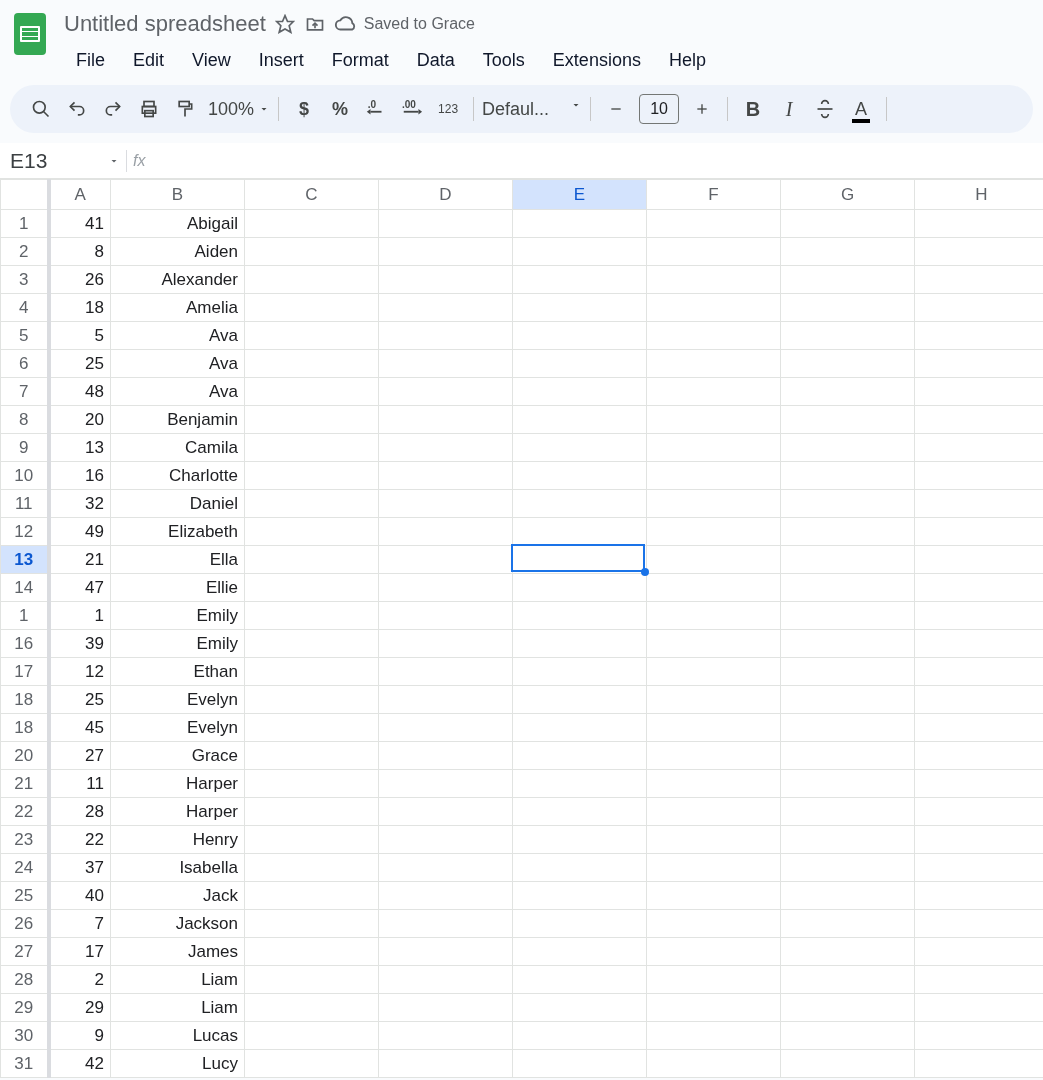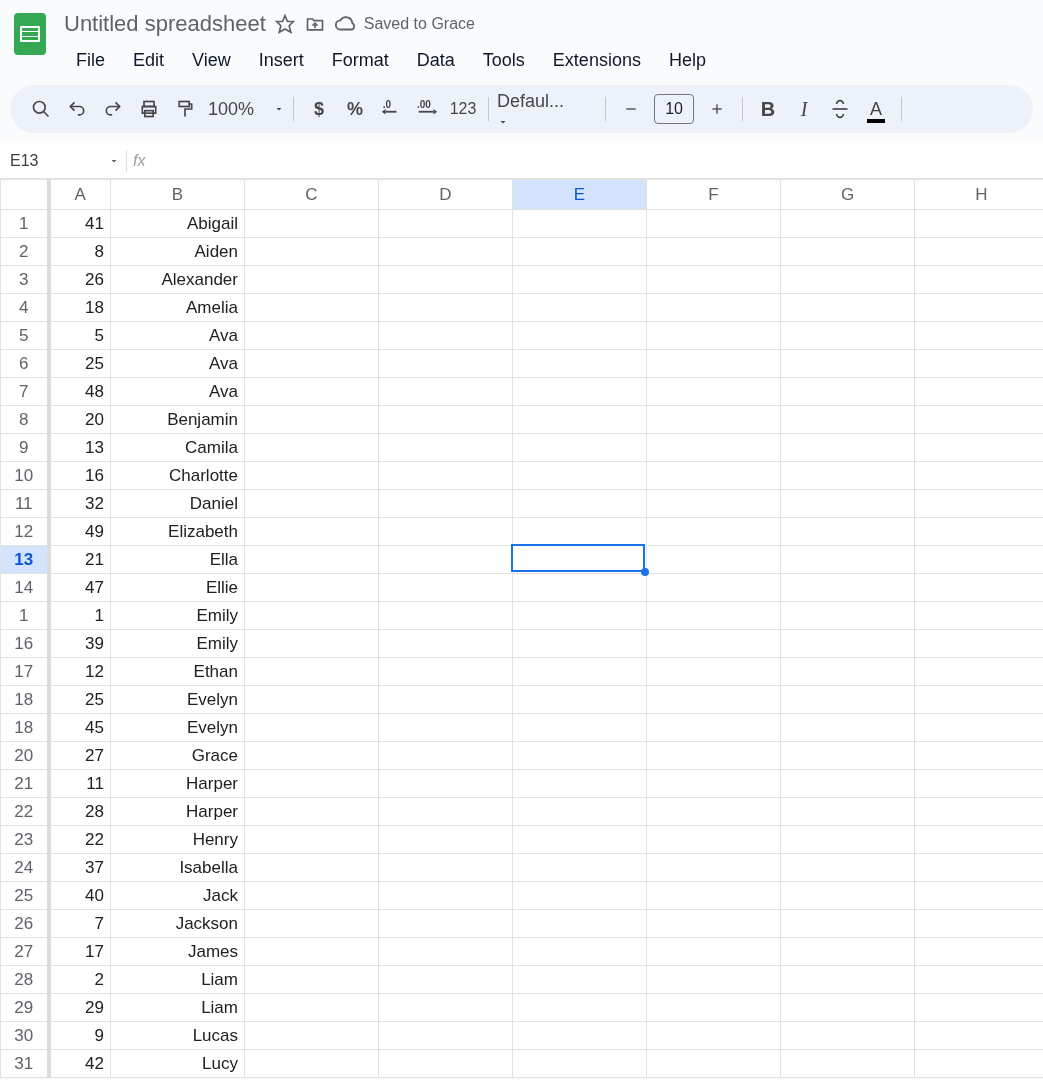--- a/index.html
+++ b/index.html
@@ -19,33 +19,33 @@
   .title-icon { width:22px; height:22px; color:#5f6368; display:flex;align-items:center;justify-content:center; cursor:pointer; }
   .drive-status { display:flex; align-items:center; gap:8px; color:#5f6368; font-size:16px; }
 
   .menubar { display:flex; gap: 4px; margin-top: 6px; }
   .menu-item { padding: 4px 12px; font-size: 18px; color:#0f172a; border-radius:4px; cursor:pointer; }
 
   
   .toolbar { margin: 10px 10px 0 10px; background:#edf2fa; border-radius: 28px; height: 48px; display:flex; align-items:center; padding: 0 14px; gap: 2px; }
   .tb-btn { width:34px; height:34px; display:flex; align-items:center; justify-content:center; color:#444746; border-radius:4px; cursor:pointer; font-size:18px; }
   .tb-sep { width:1px; height:24px; background:#c7c7c7; margin: 0 6px; }
-  .zoom-box { display:flex; align-items:center; gap:15px; cursor:pointer; }
+  .zoom-box { display:flex; align-items:center; gap:0; cursor:pointer; }
   .zoom-text { font-size:18px; color:#444746; padding:0 4px; }
-  .font-box { display:flex; align-items:flex-start; gap:4px; cursor:pointer; width:100px;flex-direction:column; }
+  .font-box { display:flex; align-items:flex-start; gap:4px; cursor:pointer; width:100px; }
   .font-text { font-size:18px; color:#444746; overflow:hidden; white-space:nowrap; text-overflow:ellipsis; flex:1; }
   .fontsize-group { display:flex; align-items:center; gap:6px; }
   .fontsize-input { width:40px; height:30px; border:1px solid #747775; border-radius:4px; text-align:center; font-size:16px; background:transparent; color:#202124; }
   .text-color-btn { position:relative; }
   .text-color-underline { position:absolute; bottom:3px; left:8px; right:8px; height:4px; background:#000; }
 
   
   .formula-row { display:flex; align-items:center; height: 36px; border-bottom:1px solid #e1e3e1; margin-top:10px; background:#fff; }
   .name-box { display:flex; align-items:center; width:120px; padding-left:10px; gap:6px; }
-  .name-text { font-size:16px; color:#3c4043; flex:1; }
+  .name-text { font-size:21px; color:#3c4043; flex:1; }
   .fx-sep { width:1px; height:22px; background:#dadce0; margin: 0 6px; }
   .fx-label { font-style:italic; color:#9aa0a6; font-size:16px; margin-right:6px; }
   .formula-input { flex:1; border:none; outline:none; font-size:15px; background:transparent; }
 
   
   .grid-wrap { position:relative; background:#fff; }
   table.sheet { border-collapse:collapse; table-layout:fixed; width:100%; }
   .sheet th, .sheet td { border:1px solid #e1e3e1; font-size:17px; padding:0; }
   .corner { width:48px; height:30px; background:#fff; border-right:4px solid #dadce0 !important; }
   .col-head { height:30px; background:#fff; color:#5f6368; font-weight:normal; text-align:center; font-size:14px; }
@@ -167,21 +167,21 @@
         <line x1="6" y1="15" x2="18" y2="15" stroke="#444746" stroke-width="2"></line>
       </svg>
   </div>
   <div class="tb-btn">
     <svg width="24" height="22" viewBox="0 0 26 24" fill="#444746">
         <text x="2" y="11" font-size="11" font-weight="bold">.00</text>
         <path d="M20 18l4-3-4-3z"></path>
         <line x1="4" y1="15" x2="20" y2="15" stroke="#444746" stroke-width="2"></line>
       </svg>
   </div>
-  <div class="tb-btn" style="font-size:16px;">123</div>
+  <div class="tb-btn" style="font-size:12px;">123</div>
   <div class="tb-sep"></div>
   <div class="font-box">
     <span class="font-text">Defaul...</span>
     <span>
         <svg width="12" height="12" viewBox="0 0 24 24" fill="#444746">
           <path d="M7 10l5 5 5-5z"></path>
         </svg>
       </span>
   </div>
   <div class="tb-sep"></div>

